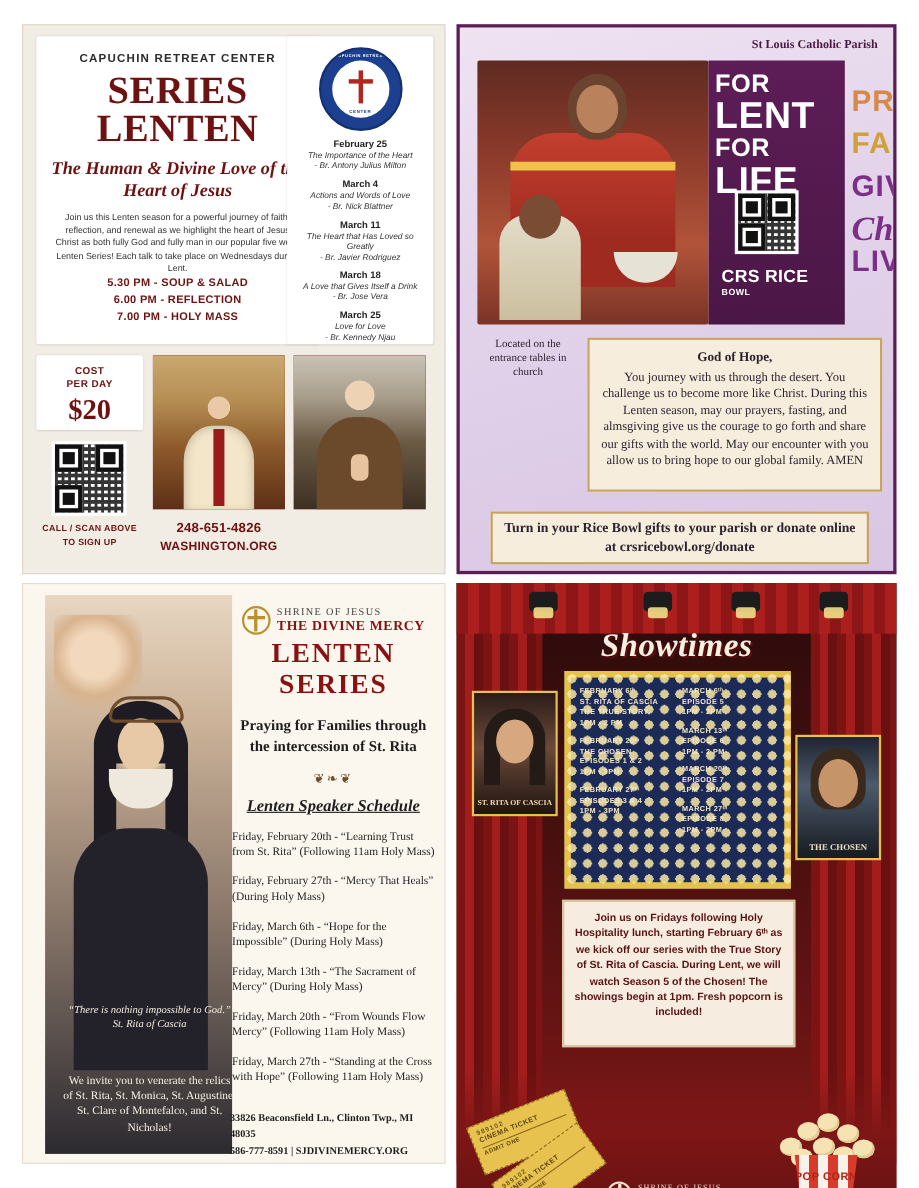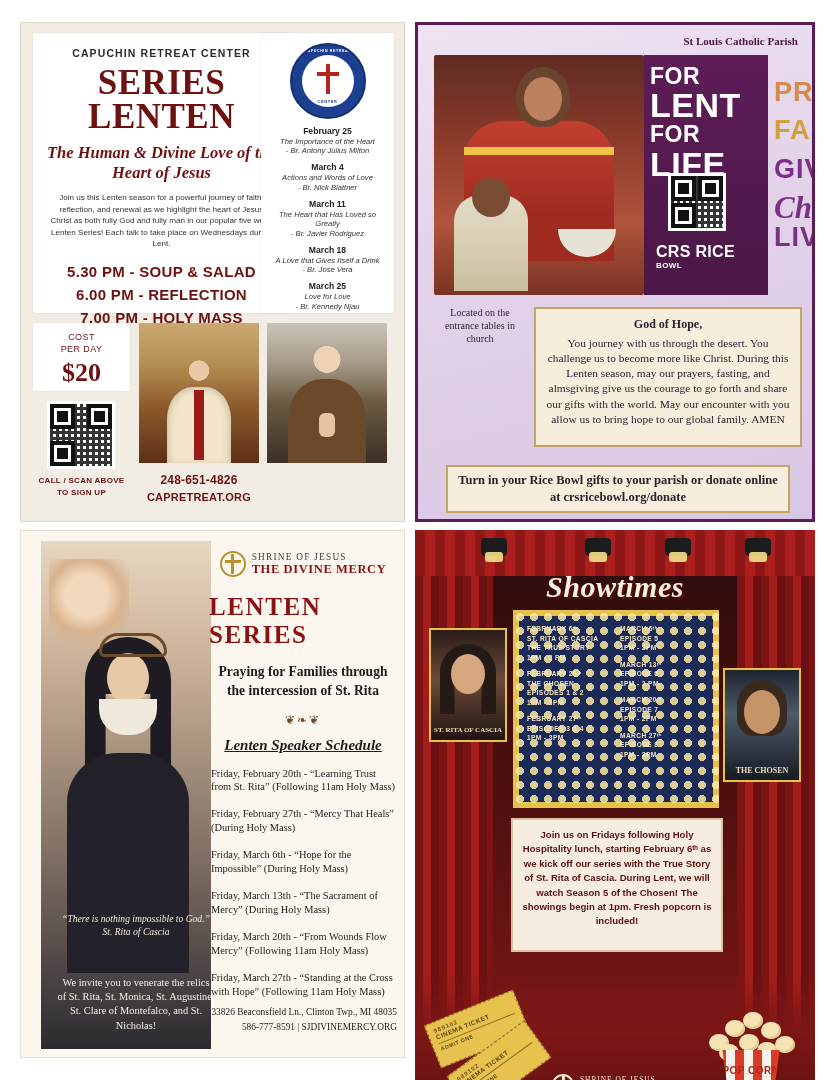--- a/index.html
+++ b/index.html
@@ -50,21 +50,21 @@
     font-family: "Liberation Serif", serif;
     font-style: italic; font-weight: bold;
     font-size: 16.5px; line-height: 1.18; color: #6d1111;
     margin-top: 10px;
   }
   .cap-body {
     font-size: 8.1px; line-height: 1.42; color: #333; margin-top: 10px;
     padding: 0 4px;
   }
   .cap-times {
-    margin-top: 10px; font-size: 15px; font-weight: bold;
+    font-size: 10px; font-weight: bold;
     color: #6d1111; line-height: 1.55; letter-spacing: .3px;
   }
   .cap-right {
     position: absolute; left: 240px; top: 10px; width: 133px; height: 280px;
     background: #ffffff; border-radius: 2px;
     box-shadow: 0 0 2px rgba(0,0,0,.12);
     padding: 8px 6px; box-sizing: border-box; text-align: center;
   }
   .cap-logo {
     width: 72px; height: 72px; margin: 2px auto 6px auto;
@@ -96,21 +96,21 @@
   .sched-item { margin-top: 7px; }
   .sched-date { font-size: 8.6px; font-weight: bold; color: #222; }
   .sched-topic { font-size: 7.6px; font-style: italic; color: #333; line-height: 1.25; margin-top: 1px; }
   .sched-speaker { font-size: 7.6px; font-style: italic; color: #333; }
 
   .cap-cost {
     position: absolute; left: 12px; top: 300px; width: 97px; height: 68px;
     background: #fff; border-radius: 2px; box-shadow: 0 0 2px rgba(0,0,0,.12);
     text-align: center; padding-top: 8px; box-sizing: border-box;
   }
-  .cost-label { font-size: 9px; font-weight: normal; color: #6d1111; letter-spacing: .4px; line-height: 1.35; }
+  .cost-label { font-size: 9px; font-weight: bold; color: #6d1111; letter-spacing: .4px; line-height: 1.35; }
   .cost-amount { font-family:"Liberation Serif", serif; font-size: 26px; font-weight: bold; color: #6d1111; margin-top: 3px;}
   .cap-qr {
     position: absolute; left: 26px; top: 378px; width: 68px; height: 68px;
     background: #fff;
   }
   .qr { background: #fff; position: relative; }
   .qr .qr-grid {
     position: absolute; inset: 3px;
     background-image:
       repeating-linear-gradient(90deg, #111 0 3px, transparent 3px 6px),
@@ -340,45 +340,45 @@
     position:absolute; inset:0; border: 2px solid #b9912f; border-radius: 50%;
   }
   .dm-emblem .crossv { position:absolute; left: 11.5px; top: 3px; width: 3px; height: 20px; background:#b9912f; }
   .dm-emblem .crossh { position:absolute; left: 5px; top: 9px; width: 16px; height: 3px; background:#b9912f; }
   .dm-shrine {
     font-family: "Liberation Serif", serif; line-height: 1.12; text-align: left;
   }
   .dm-shrine .s1 { font-size: 9.4px; letter-spacing: 1.2px; color: #444; }
   .dm-shrine .s2 { font-size: 12.5px; letter-spacing: .6px; color: #8a1111; font-weight: bold; }
   .dm-series {
-    text-align: left; font-family: "Liberation Serif", serif;
+    text-align: center; font-family: "Liberation Serif", serif;
     font-size: 25px; font-weight: bold; letter-spacing: 1.6px;
-    color: #8a1111; margin-top: 16px;
+    color: #8a1111; margin-top: 4px;
   }
   .dm-praying {
     text-align: center; font-family: "Liberation Serif", serif;
     font-size: 13.6px; font-weight: bold; color: #1d1d1d;
     margin-top: 14px; line-height: 1.38; padding: 0 6px;
   }
   .dm-orn {
     text-align:center; color:#6d4b2b; font-size: 12px; letter-spacing: 2px; margin-top: 12px;
   }
   .dm-sched-title {
     text-align: center; font-family: "Liberation Serif", serif;
     font-size: 15px; font-weight: bold; font-style: italic;
     text-decoration: underline; color: #1d1d1d; margin-top: 10px;
   }
   .dm-talk {
     font-family: "Liberation Serif", serif;
     font-size: 10.4px; color: #1d1d1d; line-height: 1.34; margin-top: 13px;
     padding-left: 2px;
   }
   .dm-footer {
-    position: absolute; left: 188px; bottom: 22px; width: 188px; text-align: right;
-    font-family: "Liberation Serif", serif; font-weight: normal;
+    position: absolute; left: 188px; bottom: 2px; width: 188px; text-align: left;
+    font-family: "Liberation Serif", serif; font-weight: bold;
     font-size: 9.4px; color: #1d1d1d; line-height: 1.6;
   }
 
   
   #flyer-showtimes {
     left: 415px; top: 530px; width: 400px; height: 592px;
     background: linear-gradient(180deg,#2a0b0b 0%, #4a0f0f 40%, #6a1414 70%, #8a1a1a 100%);
   }
   .st-curtain-left, .st-curtain-right {
     position: absolute; top: 0; width: 78px; height: 528px;
@@ -606,21 +606,21 @@
       </div>
       <div class="cap-photo" id="cap-photo-b">
         <div class="priest-b">
             <div class="habit"></div>
             <div class="hands"></div>
           </div>
       </div>
 
       <div class="cap-contact" id="cap-contact-a">
         <div class="cap-phone">248-651-4826</div>
-        <div class="cap-web">CAPRETREAT.ORG</div>
+        <div class="cap-web">WASHINGTON.ORG</div>
       </div>
     </div>
   </div>
 
   <div class="flyer" id="flyer-ricebowl">
     <div class="rb-parish">St Louis Catholic Parish</div>
 
     <div class="rb-headband"></div>
 
     <div class="rb-photo">

